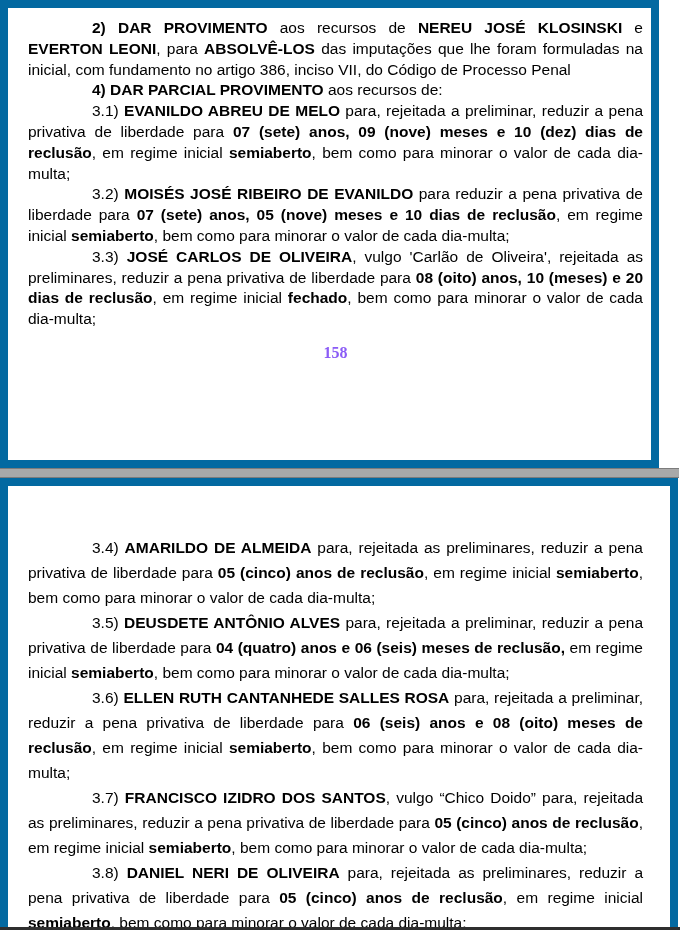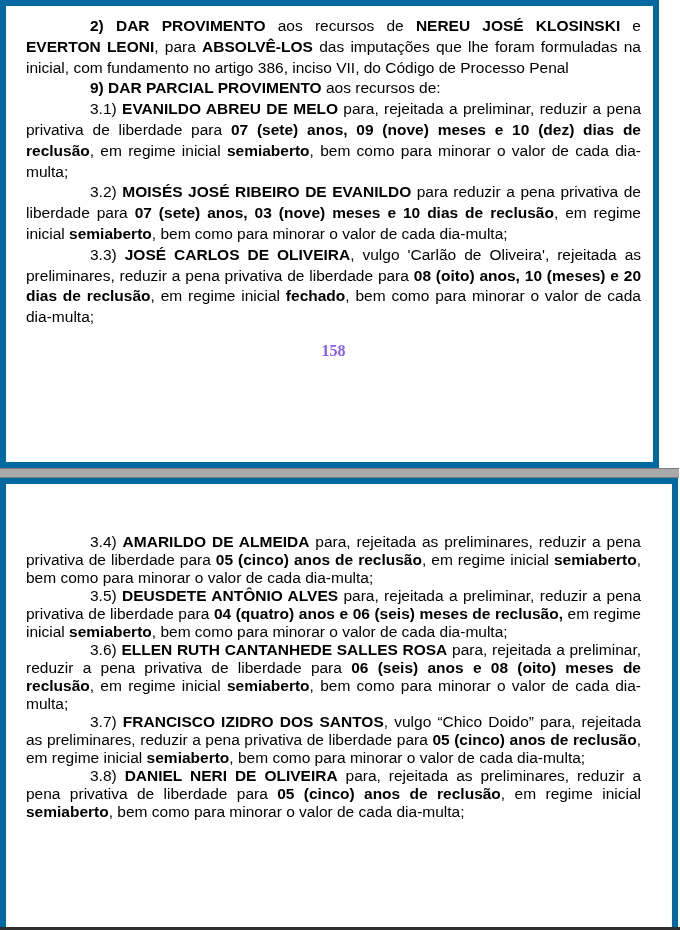--- a/index.html
+++ b/index.html
@@ -9,21 +9,21 @@
     background: #ffffff;
     overflow: hidden;
     font-family: "Liberation Sans", "DejaVu Sans", sans-serif;
   }
   .viewport { position: relative; width: 680px; height: 930px; background:#fff; }
 
   .page {
     position: absolute;
     left: 0;
     background: #ffffff;
-    border: 6px solid #0369a1;
+    border: 8px solid #0369a1;
   }
   .page-1 { top: 0; width: 659px; height: 468px; }
   .page-2 { top: 478px; width: 678px; height: 460px; border-bottom: none; }
 
   .page-separator {
     position: absolute;
     left: 0; top: 468px;
     width: 679px; height: 10px;
     background: #a9a9a9;
     border-top: 1px solid #7c7c7c;
@@ -42,21 +42,21 @@
   .content-2 { padding-top: 49px; }
 
   p.para {
     margin: 0;
     text-align: justify;
     text-indent: 64px;
     font-size: 15.5px;
     line-height: 20.8px;
     color: #000;
   }
-  .content-2 p.para { line-height: 18px; }
+  .content-2 p.para { line-height: 25px; }
 
   .g18 { margin-bottom: 18px; }
   .g15 { margin-bottom: 15px; }
   .g14 { margin-bottom: 14px; }
   .g6  { margin-bottom: 6px; }
   .g0  { margin-bottom: 0; }
 
   span.b { font-weight: 700; }
   span.i { }
 
@@ -70,23 +70,23 @@
   }
 </style>
 </head>
 <body>
 
 <div class="viewport">
 
   <div class="page page-1">
     <div class="content content-1">
       <p class="para g18"><span class="b">2) DAR PROVIMENTO</span><span> aos recursos de </span><span class="b">NEREU JOSÉ KLOSINSKI</span><span> e </span><span class="b">EVERTON LEONI</span><span>, para </span><span class="b">ABSOLVÊ-LOS</span><span> das imputações que lhe foram formuladas na inicial, com fundamento no artigo 386, inciso VII, do Código de Processo Penal</span></p>
-      <p class="para g14"><span class="b">9) DAR PARCIAL PROVIMENTO</span><span> aos recursos de:</span></p>
+      <p class="para g14"><span class="b">4) DAR PARCIAL PROVIMENTO</span><span> aos recursos de:</span></p>
       <p class="para g6"><span>3.1) </span><span class="b">EVANILDO ABREU DE MELO</span><span> para, rejeitada a preliminar, reduzir a pena privativa de liberdade para </span><span class="b">07 (sete) anos, 09 (nove) meses e 10 (dez) dias de reclusão</span><span>, em regime inicial </span><span class="b">semiaberto</span><span>, bem como para minorar o valor de cada dia-multa;</span></p>
-      <p class="para g15"><span>3.2) </span><span class="b">MOISÉS JOSÉ RIBEIRO DE EVANILDO</span><span> para reduzir a pena privativa de liberdade para </span><span class="b">07 (sete) anos, 03 (nove) meses e 10 dias de reclusão</span><span>, em regime inicial </span><span class="b">semiaberto</span><span>, bem como para minorar o valor de cada dia-multa;</span></p>
+      <p class="para g15"><span>3.2) </span><span class="b">MOISÉS JOSÉ RIBEIRO DE EVANILDO</span><span> para reduzir a pena privativa de liberdade para </span><span class="b">07 (sete) anos, 05 (nove) meses e 10 dias de reclusão</span><span>, em regime inicial </span><span class="b">semiaberto</span><span>, bem como para minorar o valor de cada dia-multa;</span></p>
       <p class="para g0"><span>3.3) </span><span class="b">JOSÉ CARLOS DE OLIVEIRA</span><span>, vulgo </span><span class="i">'Carlão de Oliveira'</span><span>, rejeitada as preliminares, reduzir a pena privativa de liberdade para </span><span class="b">08 (oito) anos, 10 (meses) e 20 dias de reclusão</span><span>, em regime inicial </span><span class="b">fechado</span><span>, bem como para minorar o valor de cada dia-multa;</span></p>
       <div class="page-number">158</div>
     </div>
   </div>
 
   <div class="page-separator"></div>
 
   <div class="page page-2">
     <div class="content content-2">
       <p class="para g15"><span>3.4) </span><span class="b">AMARILDO DE ALMEIDA</span><span> para, rejeitada as preliminares, reduzir a pena privativa de liberdade para </span><span class="b">05 (cinco) anos de reclusão</span><span>, em regime inicial </span><span class="b">semiaberto</span><span>, bem como para minorar o valor de cada dia-multa;</span></p>

